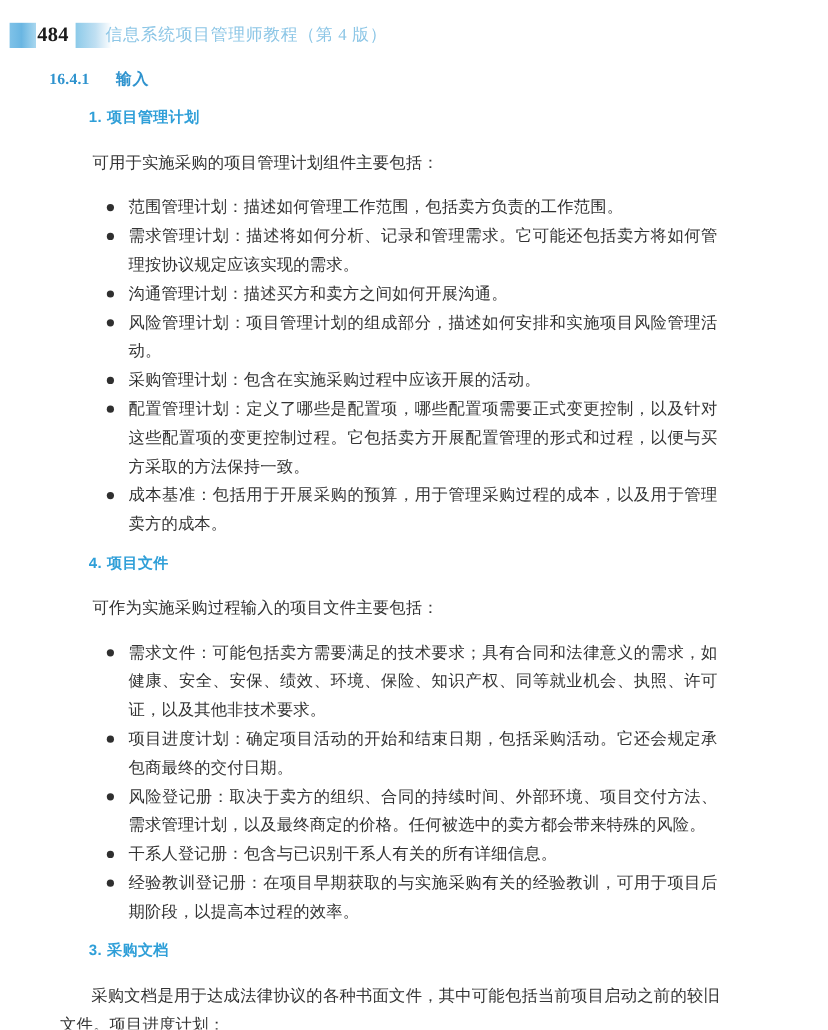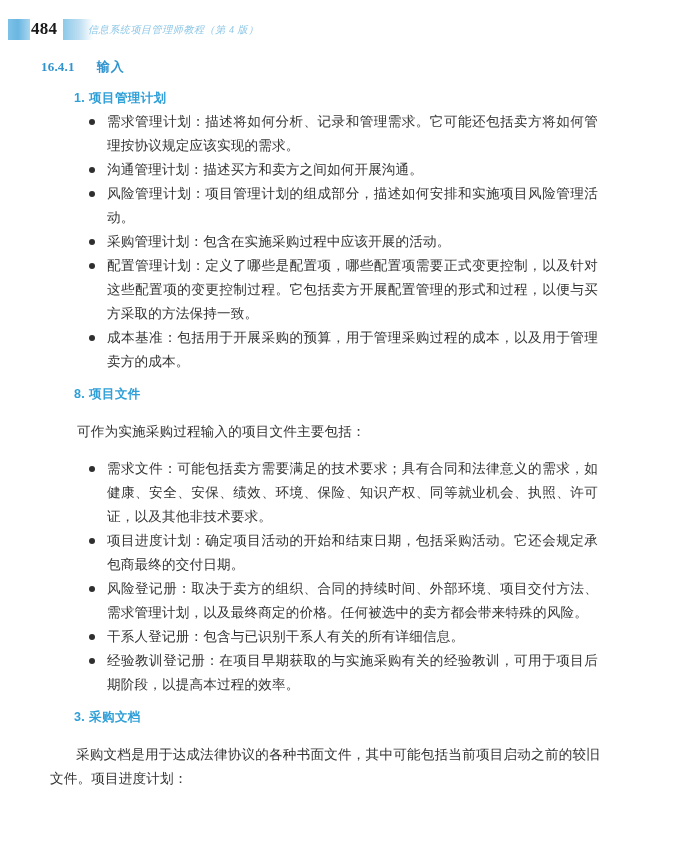--- a/index.html
+++ b/index.html
@@ -54,25 +54,24 @@
     height: 21px;
     background: linear-gradient(to right, #8ccae9 0%, #bfdff2 55%, #ffffff 100%);
   }
   .hdr-title {
     position: absolute;
     left: 88px;
     top: 19px;
     height: 21px;
     line-height: 21px;
     font-family: "Liberation Serif", "DejaVu Serif", serif;
-    font-size: 10px;
+    font-size: 14px;
     color: #8cc6e6;
     letter-spacing: 0.6px;
     white-space: nowrap;
-    font-style: italic;
   }
 
   
   .sec-heading {
     position: absolute;
     left: 41px;
     top: 52px;
     height: 28px;
     line-height: 28px;
     white-space: nowrap;
@@ -178,34 +177,36 @@
 
 <div class="sec-heading">
   <span class="sec-num">16.4.1</span>
   <span class="sec-title">输入</span>
 </div>
 
 <div class="content">
 
   <div>
     <div class="sub-heading">1. 项目管理计划</div>
+    <p class="lead-para">可用于实施采购的项目管理计划组件主要包括：</p>
     <ul class="bullet-list">
+      <li class="bullet-item"><span class="dot"></span><span>范围管理计划：描述如何管理工作范围，包括卖方负责的工作范围。</span></li>
       <li class="bullet-item"><span class="dot"></span><span>需求管理计划：描述将如何分析、记录和管理需求。它可能还包括卖方将如何管理按协议规定应该实现的需求。</span></li>
       <li class="bullet-item"><span class="dot"></span><span>沟通管理计划：描述买方和卖方之间如何开展沟通。</span></li>
       <li class="bullet-item"><span class="dot"></span><span>风险管理计划：项目管理计划的组成部分，描述如何安排和实施项目风险管理活动。</span></li>
       <li class="bullet-item"><span class="dot"></span><span>采购管理计划：包含在实施采购过程中应该开展的活动。</span></li>
       <li class="bullet-item"><span class="dot"></span><span>配置管理计划：定义了哪些是配置项，哪些配置项需要正式变更控制，以及针对这些配置项的变更控制过程。它包括卖方开展配置管理的形式和过程，以便与买方采取的方法保持一致。</span></li>
       <li class="bullet-item"><span class="dot"></span><span>成本基准：包括用于开展采购的预算，用于管理采购过程的成本，以及用于管理卖方的成本。</span></li>
     </ul>
   </div>
 
   <div class="spacer-sm"></div>
 
   <div>
-    <div class="sub-heading">8. 项目文件</div>
+    <div class="sub-heading">4. 项目文件</div>
     <p class="lead-para">可作为实施采购过程输入的项目文件主要包括：</p>
     <ul class="bullet-list">
       <li class="bullet-item"><span class="dot"></span><span>需求文件：可能包括卖方需要满足的技术要求；具有合同和法律意义的需求，如健康、安全、安保、绩效、环境、保险、知识产权、同等就业机会、执照、许可证，以及其他非技术要求。</span></li>
       <li class="bullet-item"><span class="dot"></span><span>项目进度计划：确定项目活动的开始和结束日期，包括采购活动。它还会规定承包商最终的交付日期。</span></li>
       <li class="bullet-item"><span class="dot"></span><span>风险登记册：取决于卖方的组织、合同的持续时间、外部环境、项目交付方法、需求管理计划，以及最终商定的价格。任何被选中的卖方都会带来特殊的风险。</span></li>
       <li class="bullet-item"><span class="dot"></span><span>干系人登记册：包含与已识别干系人有关的所有详细信息。</span></li>
       <li class="bullet-item"><span class="dot"></span><span>经验教训登记册：在项目早期获取的与实施采购有关的经验教训，可用于项目后期阶段，以提高本过程的效率。</span></li>
     </ul>
   </div>
 

